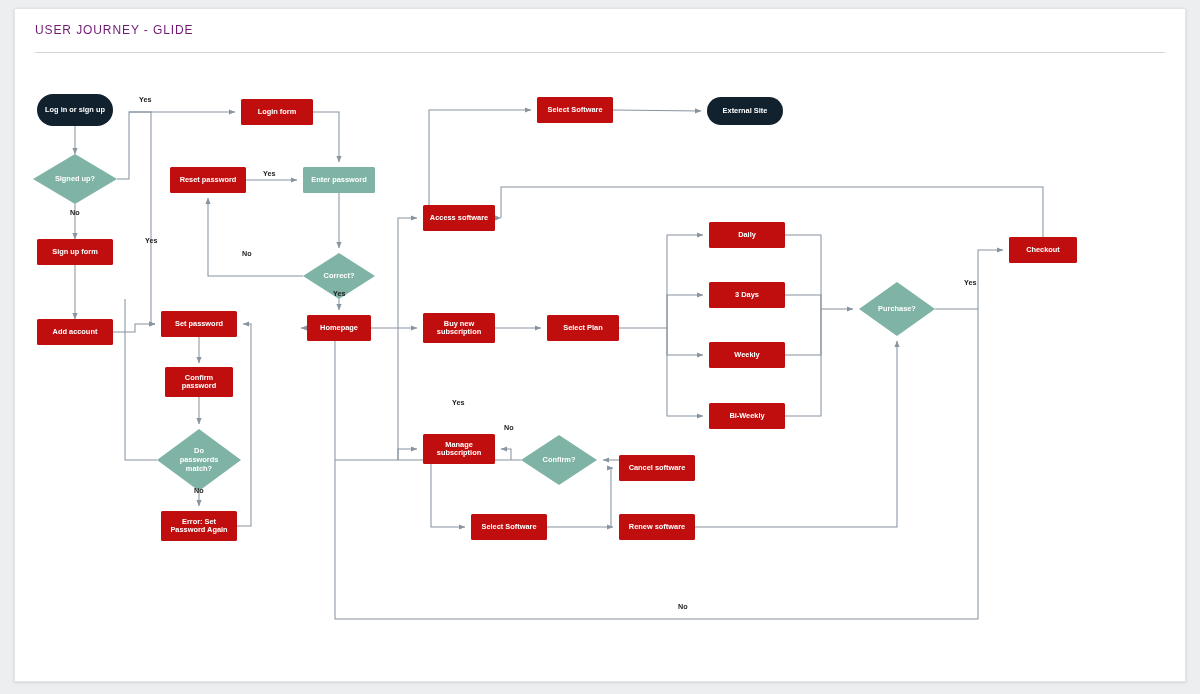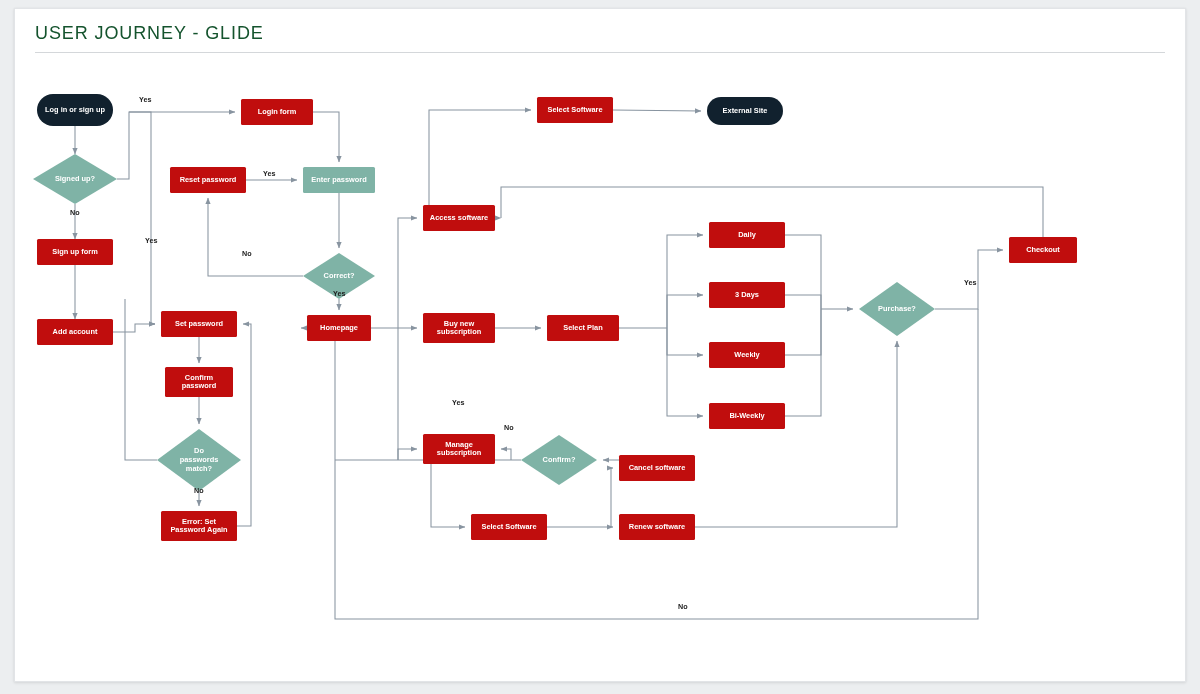--- a/index.html
+++ b/index.html
@@ -3,22 +3,22 @@
 <meta charset="utf-8">
 <style>
   html,body{margin:0;padding:0;background:#eceef0;}
   body{width:1200px;height:694px;overflow:hidden;
        font-family:"Liberation Sans","DejaVu Sans",sans-serif;}
   #page{position:relative;width:1200px;height:694px;box-sizing:border-box;
         padding:8px 14px 12px 14px;background:#eceef0;}
   #card{position:relative;width:100%;height:100%;background:#ffffff;
         border:1px solid #e2e4e7;box-shadow:0 1px 3px rgba(0,0,0,.10),0 0 1px rgba(0,0,0,.06);
         box-sizing:border-box;overflow:hidden;}
-  #title{position:absolute;left:20px;top:14px;font-size:18px;letter-spacing:.9px;
-         color:#14532d;font-weight:400;}
+  #title{position:absolute;left:20px;top:14px;font-size:12px;letter-spacing:.9px;
+         color:#701a75;font-weight:400;}
   #rule{position:absolute;left:20px;top:43px;width:1130px;height:1px;background:#d4d7da;}
   #canvas{position:absolute;left:0;top:48px;width:1172px;height:620px;}
   svg{display:block;}
   .lbl{font-size:7.2px;fill:#1b1b1b;font-weight:700;font-family:"Liberation Sans",sans-serif;}
   .ntxt{font-size:7.4px;fill:#ffffff;font-weight:700;font-family:"Liberation Sans",sans-serif;
         text-anchor:middle;dominant-baseline:middle;}
   .edge{stroke:#8894a0;stroke-width:1.05;fill:none;}
 </style>
 </head>
 <body>

